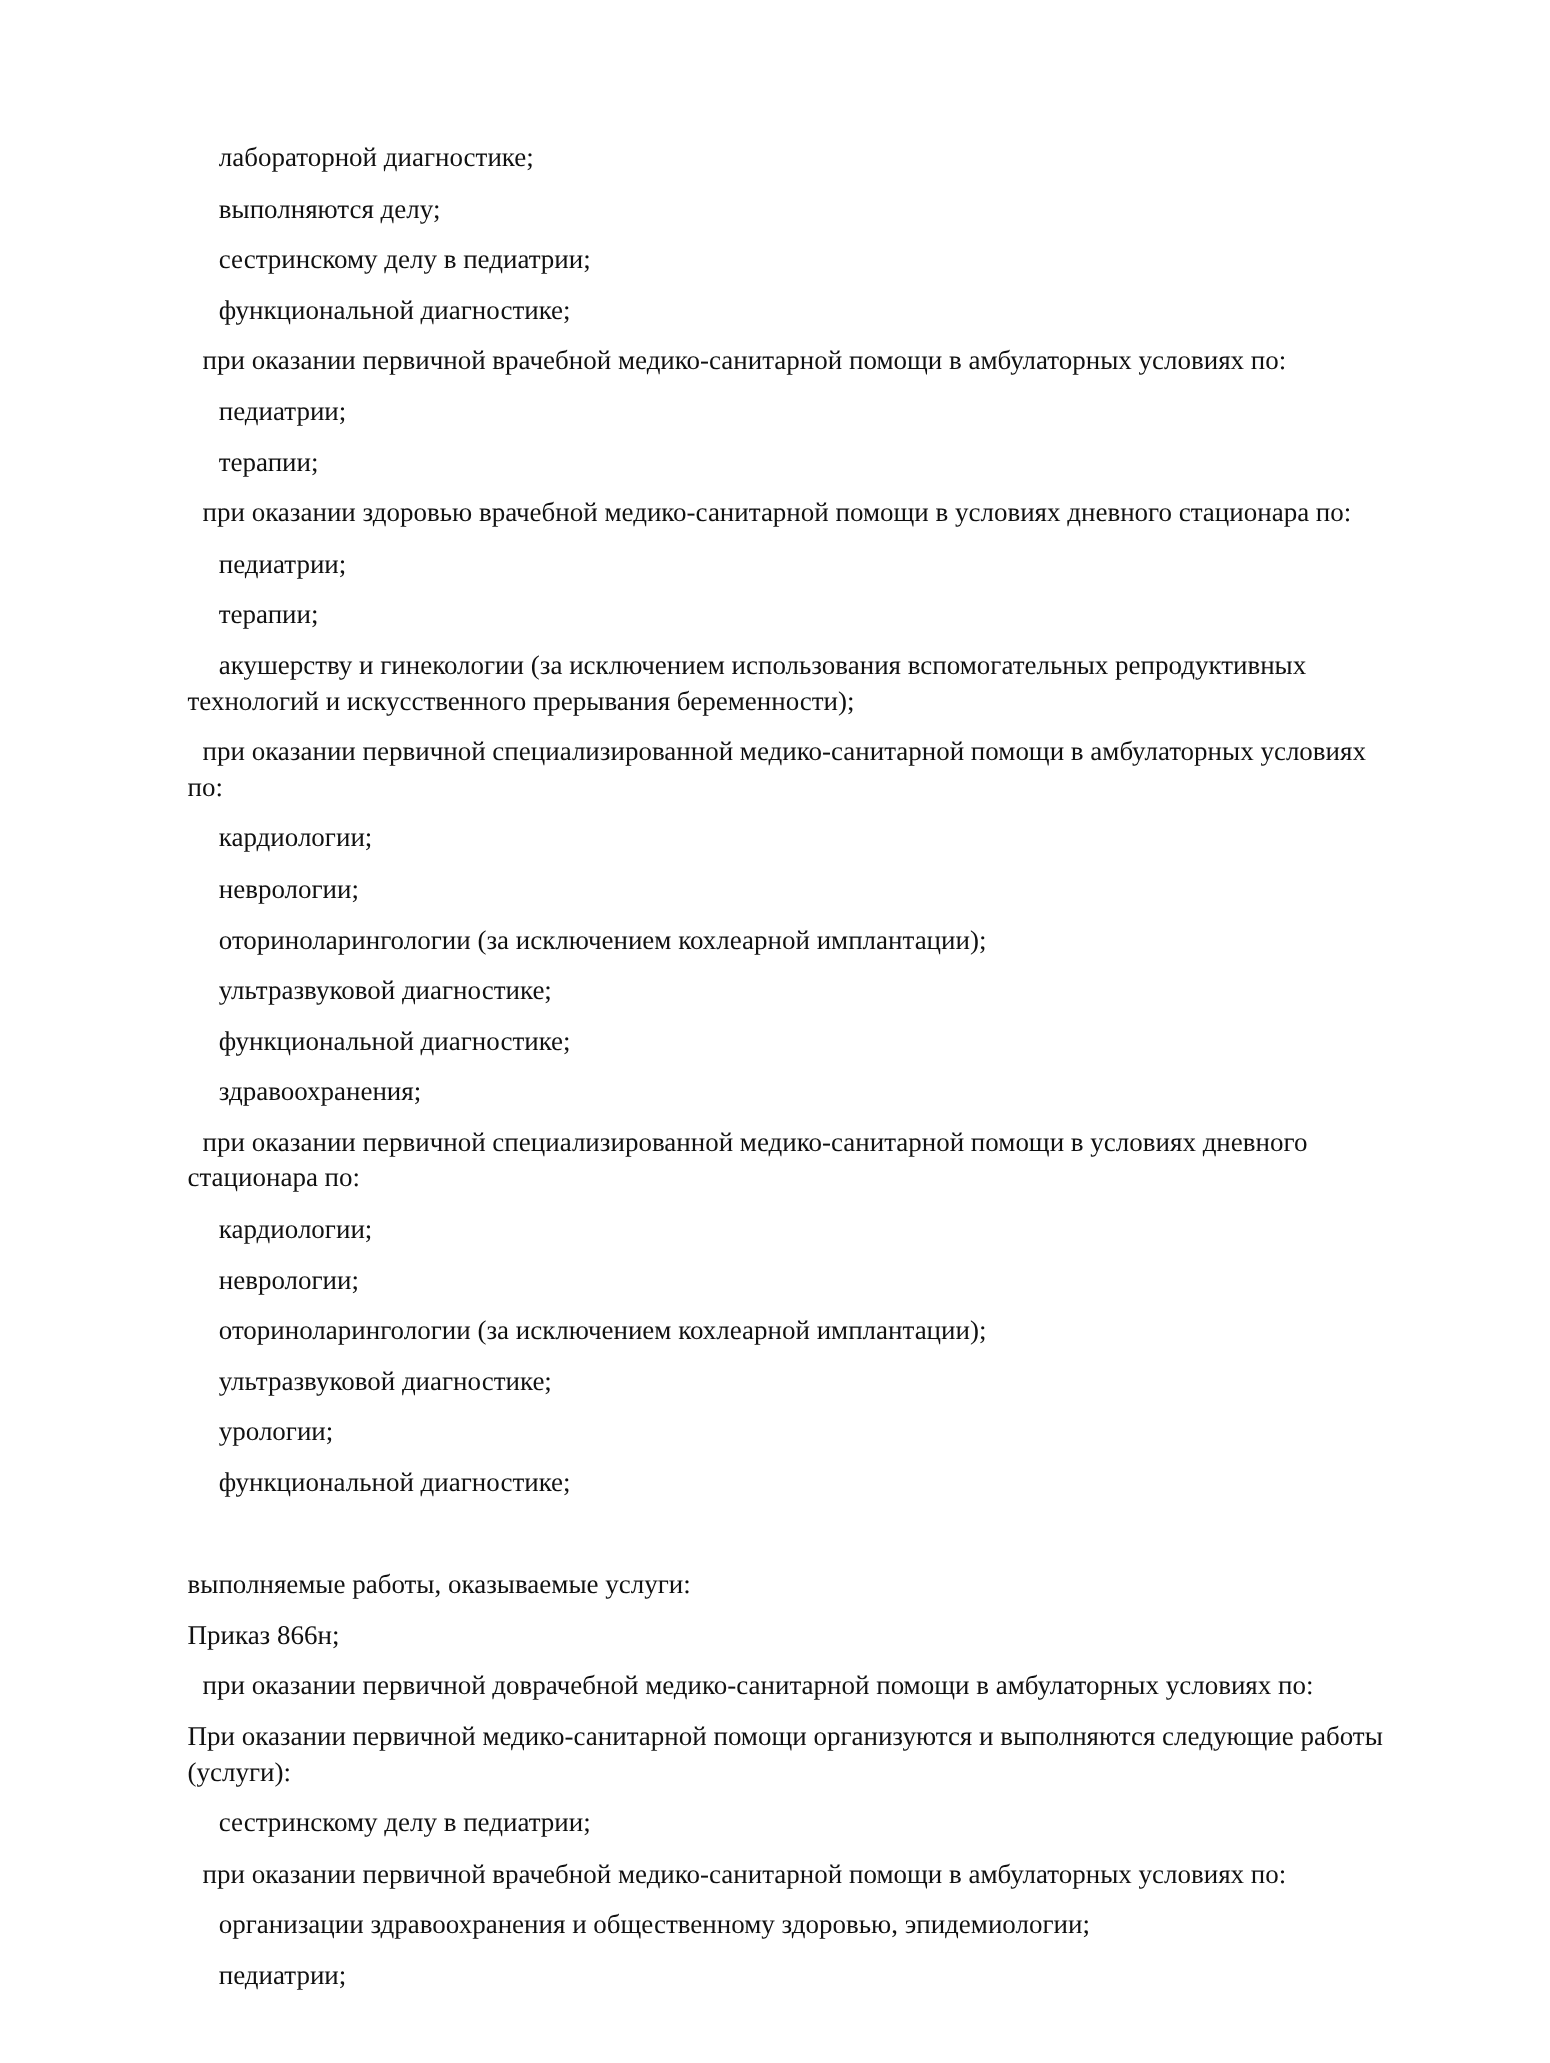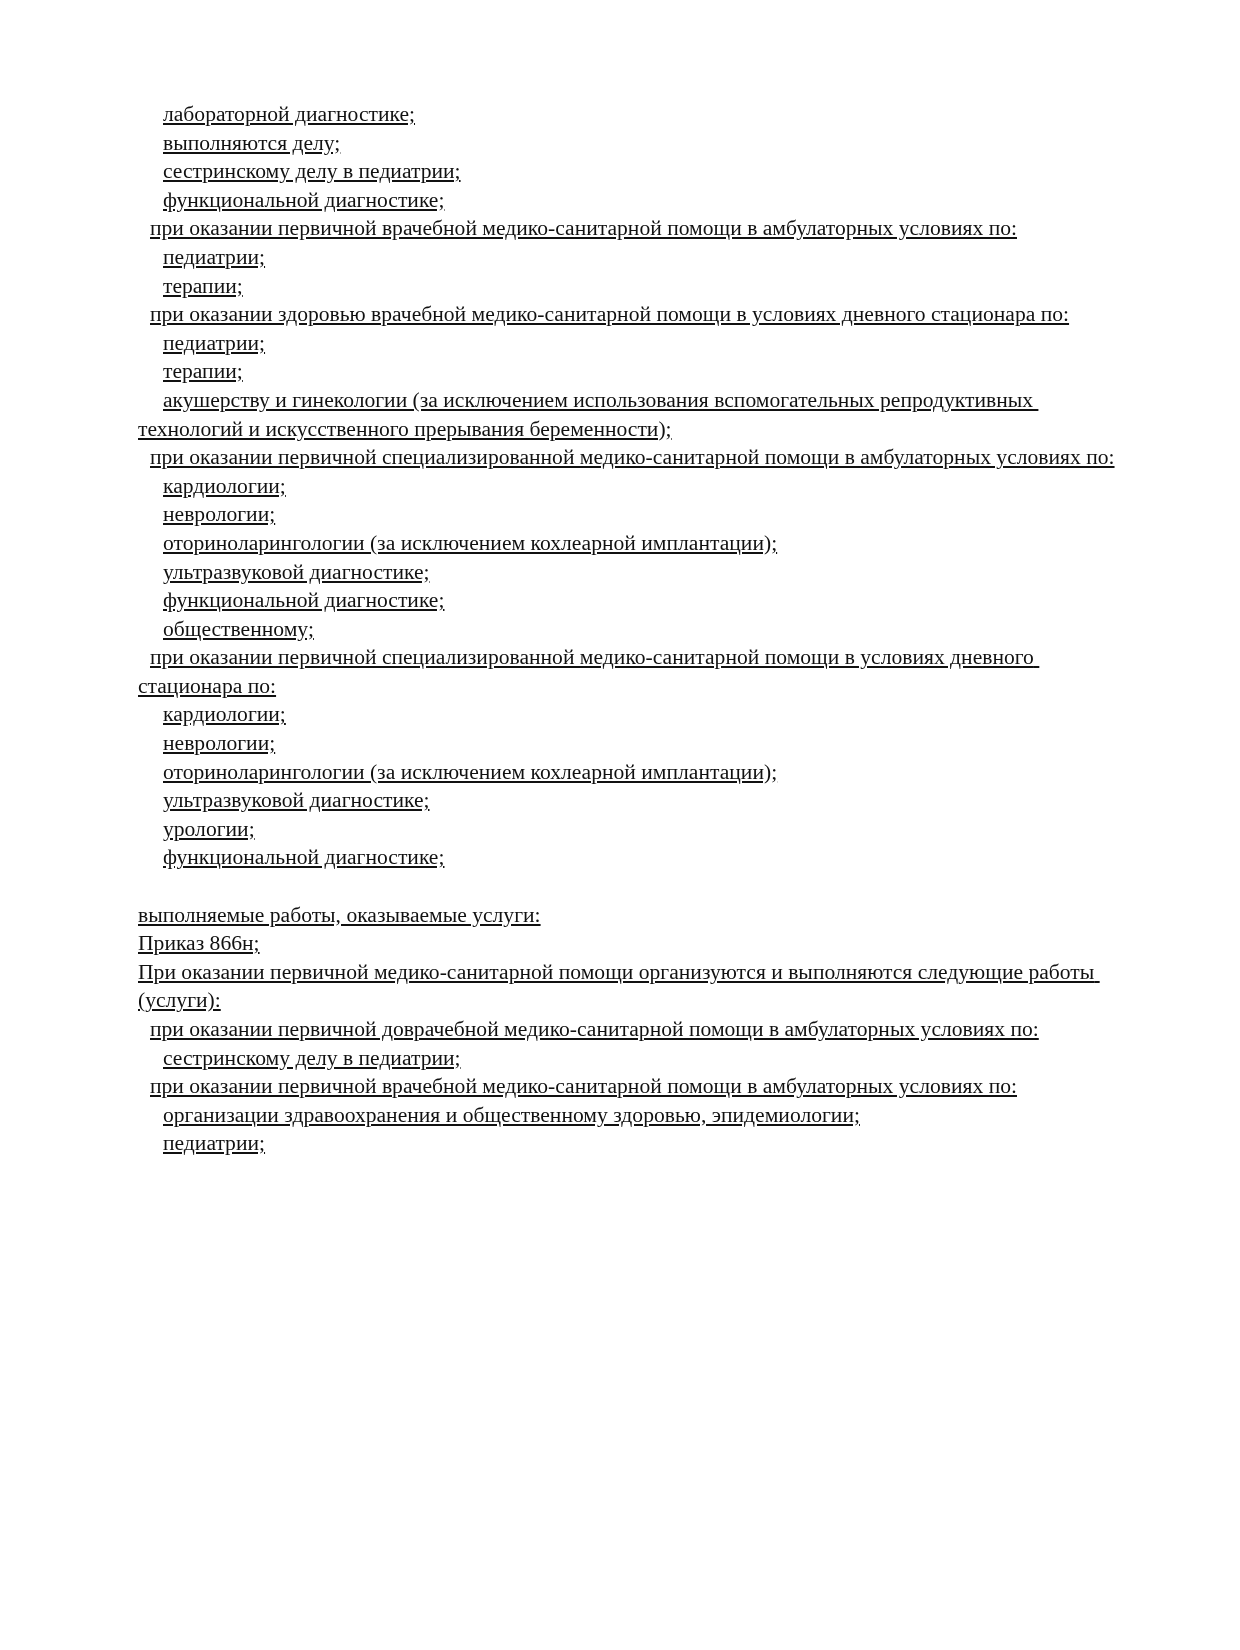--- a/index.html
+++ b/index.html
@@ -18,22 +18,21 @@
     left: 138px;
     top: 100px;
     width: 985px;
     font-family: "Liberation Serif", "DejaVu Serif", serif;
     font-size: 21.6px;
     line-height: 28.6px;
     color: #111111;
   }
   .line {
     white-space: pre-wrap;
-    margin: 0;
-    text-decoration: underline;
+    margin: 12px;
   }
   .l0 { padding-left: 0; }
   .l1 { padding-left: 0; text-indent: 12px; }
   .l2 { padding-left: 0; text-indent: 25px; }
   .gap { height: 28.6px; }
 </style>
 </head>
 <body>
 
 <div class="page">
@@ -48,35 +47,35 @@
     <p class="line l1">при оказании здоровью врачебной медико-санитарной помощи в условиях дневного стационара по:</p>
     <p class="line l2">педиатрии;</p>
     <p class="line l2">терапии;</p>
     <p class="line l2">акушерству и гинекологии (за исключением использования вспомогательных репродуктивных технологий и искусственного прерывания беременности);</p>
     <p class="line l1">при оказании первичной специализированной медико-санитарной помощи в амбулаторных условиях по:</p>
     <p class="line l2">кардиологии;</p>
     <p class="line l2">неврологии;</p>
     <p class="line l2">оториноларингологии (за исключением кохлеарной имплантации);</p>
     <p class="line l2">ультразвуковой диагностике;</p>
     <p class="line l2">функциональной диагностике;</p>
-    <p class="line l2">общественному;</p>
+    <p class="line l2">здравоохранения;</p>
     <p class="line l1">при оказании первичной специализированной медико-санитарной помощи в условиях дневного стационара по:</p>
     <p class="line l2">кардиологии;</p>
     <p class="line l2">неврологии;</p>
     <p class="line l2">оториноларингологии (за исключением кохлеарной имплантации);</p>
     <p class="line l2">ультразвуковой диагностике;</p>
     <p class="line l2">урологии;</p>
     <p class="line l2">функциональной диагностике;</p>
   </div>
 
   <div class="gap"></div>
 
   <div>
     <p class="line l0">выполняемые работы, оказываемые услуги:</p>
     <p class="line l0">Приказ 866н;</p>
+    <p class="line l1">при оказании первичной доврачебной медико-санитарной помощи в амбулаторных условиях по:</p>
     <p class="line l0">При оказании первичной медико-санитарной помощи организуются и выполняются следующие работы (услуги):</p>
-    <p class="line l1">при оказании первичной доврачебной медико-санитарной помощи в амбулаторных условиях по:</p>
     <p class="line l2">сестринскому делу в педиатрии;</p>
     <p class="line l1">при оказании первичной врачебной медико-санитарной помощи в амбулаторных условиях по:</p>
     <p class="line l2">организации здравоохранения и общественному здоровью, эпидемиологии;</p>
     <p class="line l2">педиатрии;</p>
   </div>
 </div>
 
 </body></html>

